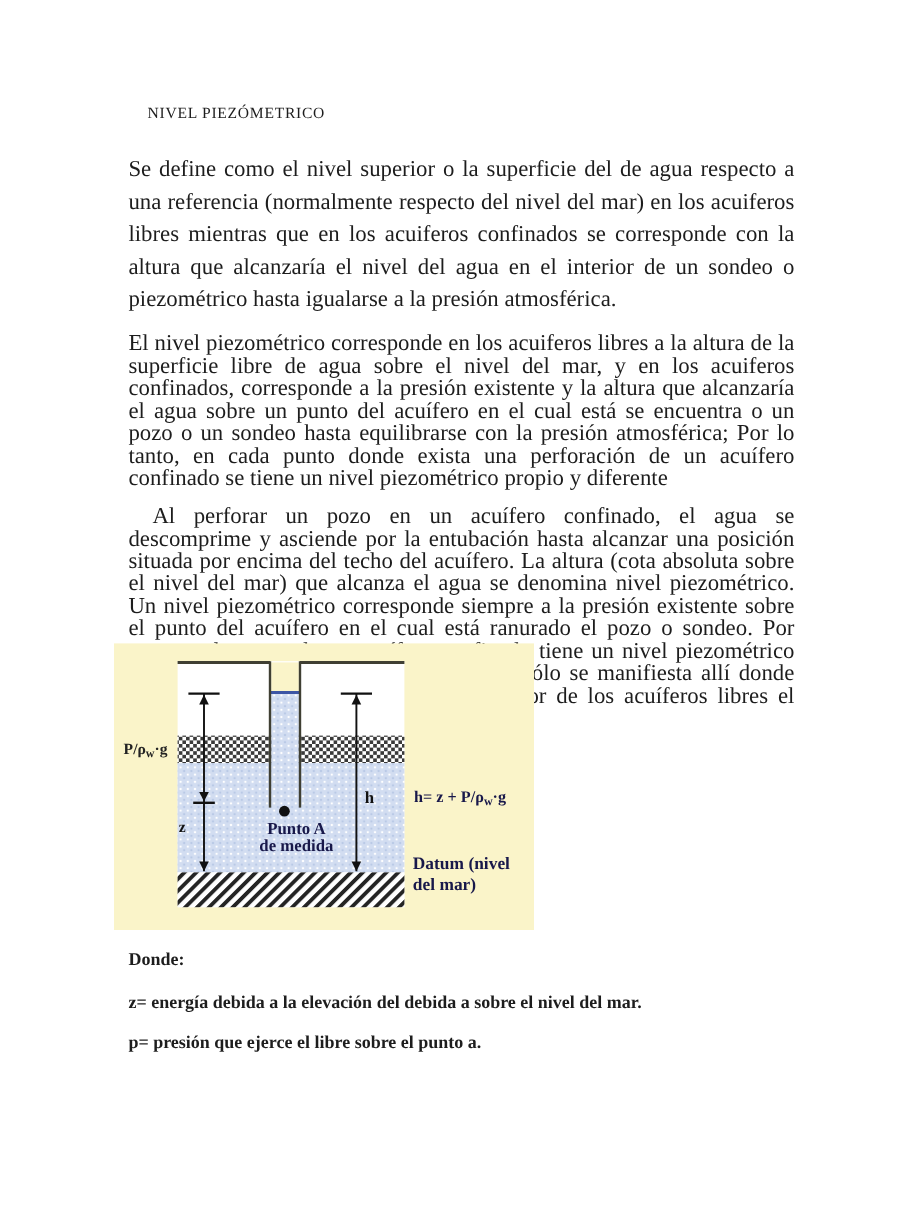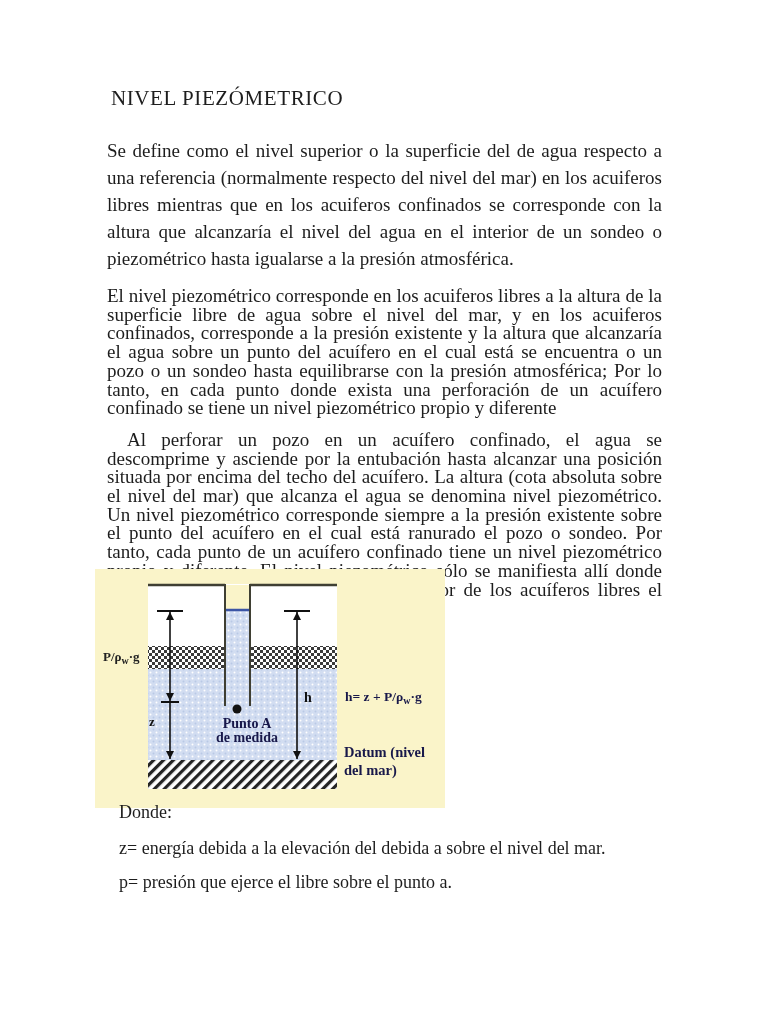--- a/index.html
+++ b/index.html
@@ -2,28 +2,28 @@
 <html><head>
 <meta charset="utf-8">
 <style>
   html,body{margin:0;padding:0;}
   body{
     width:768px;height:1024px;background:#ffffff;position:relative;
     font-family:"Liberation Serif","DejaVu Serif",serif;color:#1d1d1d;
     overflow:hidden;
   }
   .doc-text{position:absolute;left:107px;top:86px;width:555px;}
-  .doc-title{font-size:21px;font-weight:normal;letter-spacing:.6px;margin:0 0 26px 4px;}
+  .doc-title{font-size:13px;font-weight:normal;letter-spacing:.6px;margin:0 0 26px 16px;}
   .para{font-size:19px;text-align:justify;margin:0;}
   .para.spaced{line-height:27px;margin-bottom:15px;}
   .para.tight{line-height:18.7px;margin-bottom:13px;}
   .para.indent{text-indent:20px;}
-  .figure-wrap{position:absolute;left:95px;top:569px;width:350px;height:239px;}
+  .figure-wrap{position:absolute;left:95px;top:536px;width:350px;height:239px;}
   .defs{position:absolute;left:107px;top:789px;width:555px;}
-  .defs p{font-size:18px;line-height:22px;text-align:justify;margin:12px;}
+  .defs p{font-size:15px;line-height:22px;text-align:justify;margin:0;font-weight:bold;}
   .defs .donde{margin-bottom:14px;}
   .defs .hdef{margin-bottom:11px;}
   .defs .zdef{margin-bottom:11px;}
   svg text{font-family:"Liberation Serif","DejaVu Serif",serif;}
 </style>
 </head>
 <body>
 
 <div class="doc-text">
   <h1 class="doc-title"><span>NIVEL PIEZÓMETRICO</span></h1>

